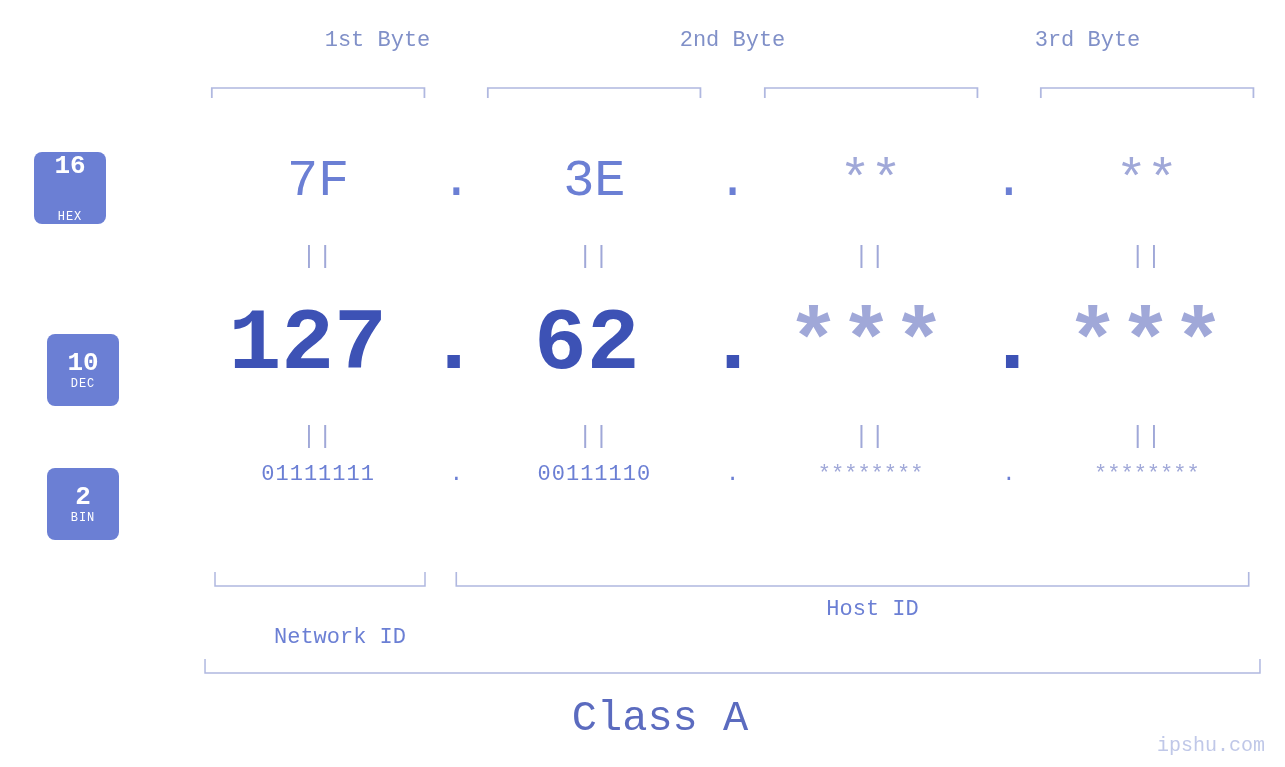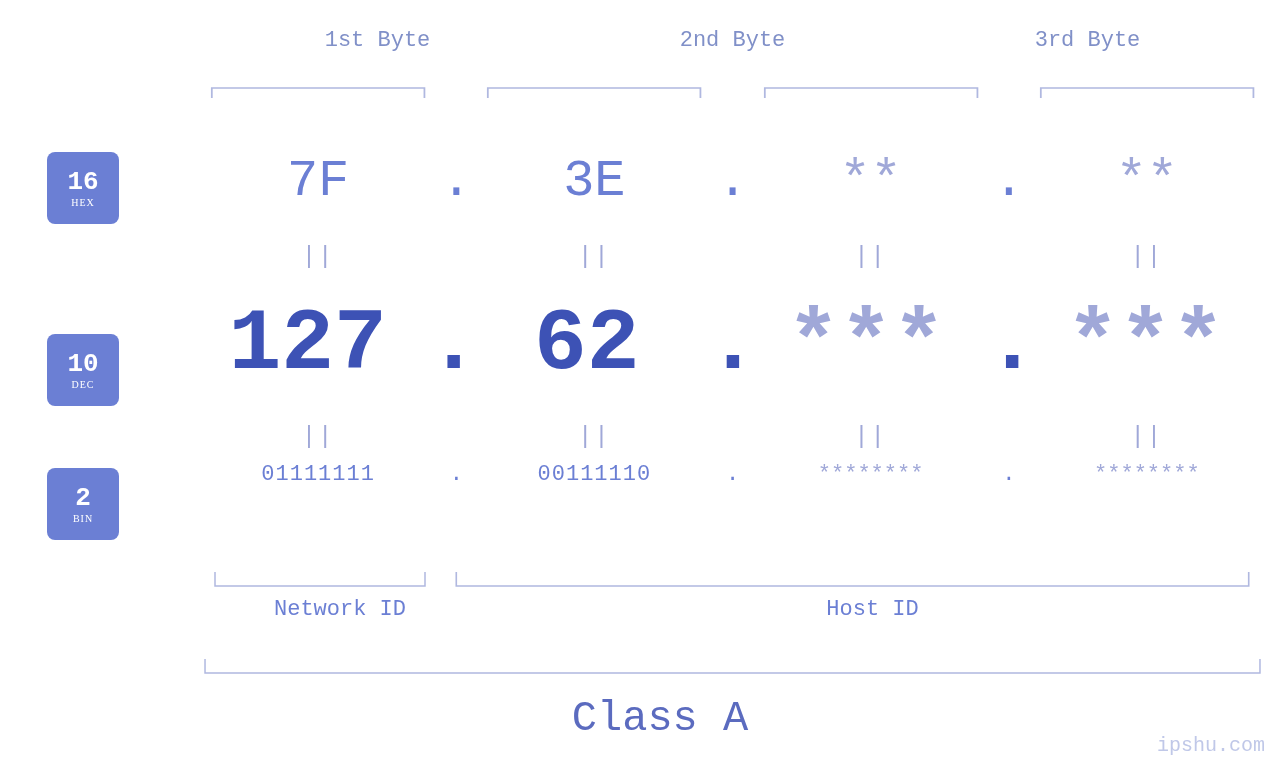--- a/index.html
+++ b/index.html
@@ -41,24 +41,23 @@
       color: #fff;
     }
 
     .badge .badge-num {
       font-size: 26px;
       font-weight: bold;
       line-height: 1.1;
     }
 
     .badge .badge-label {
-      font-size: 10px;
+      font-size: 12px;
       font-weight: normal;
       letter-spacing: 1px;
-      font-family: Liberation Serif, serif;
     }
 
     .badge-hex { top: 152px; }
     .badge-dec { top: 310px; margin-top: 24px; }
     .badge-bin { top: 468px; }
 
     
     .col-headers {
       position: absolute;
       top: 28px;
@@ -253,21 +252,21 @@
       stroke: #b0b8e0;
       stroke-width: 1.5;
       fill: none;
     }
   </style>
 </head>
 <body>
 
 <div class="main-container">
 
-  <div class="badge badge-hex" style="position:absolute; left:47px; top:152px;">
+  <div class="badge badge-hex" style="position:absolute; left:34px; top:152px;justify-content:space-between;">
     <span class="badge-num">16</span>
     <span class="badge-label">HEX</span>
   </div>
 
   <div class="badge badge-dec" style="position:absolute; left:47px; top:310px;">
     <span class="badge-num">10</span>
     <span class="badge-label">DEC</span>
   </div>
 
   <div class="badge badge-bin" style="position:absolute; left:47px; top:468px;">
@@ -411,21 +410,21 @@
     <svg width="240" height="22" viewBox="0 0 240 22">
       <path d="M15,4 L15,18 L225,18 L225,4" class="bracket-line"></path>
     </svg>
 
     <svg style="flex:1;" height="22" viewBox="0 0 760 22" preserveAspectRatio="none">
       <path d="M15,4 L15,18 L745,18 L745,4" class="bracket-line"></path>
     </svg>
   </div>
 
   <div style="position:absolute; top:597px; left:200px; right:20px; display:flex;">
-    <div style="width:280px; text-align:center; color:#6b7fd4; font-size:22px; font-family:'Courier New',Courier,monospace;">Network ID</div>
+    <div style="width:280px; text-align:center; color:#6b7fd4; font-size:22px; font-family:'Courier New',Courier,monospace;margin-top:28px;">Network ID</div>
     <div style="flex:1; text-align:center; color:#6b7fd4; font-size:22px; font-family:'Courier New',Courier,monospace;">Host ID</div>
   </div>
 
   <div style="position:absolute; top:655px; left:200px; right:20px;">
     <svg width="100%" height="22" viewBox="0 0 1060 22" preserveAspectRatio="none">
       <path d="M5,4 L5,18 L1055,18 L1055,4" class="bracket-line"></path>
     </svg>
   </div>
 
   <div class="class-label">Class A</div>

